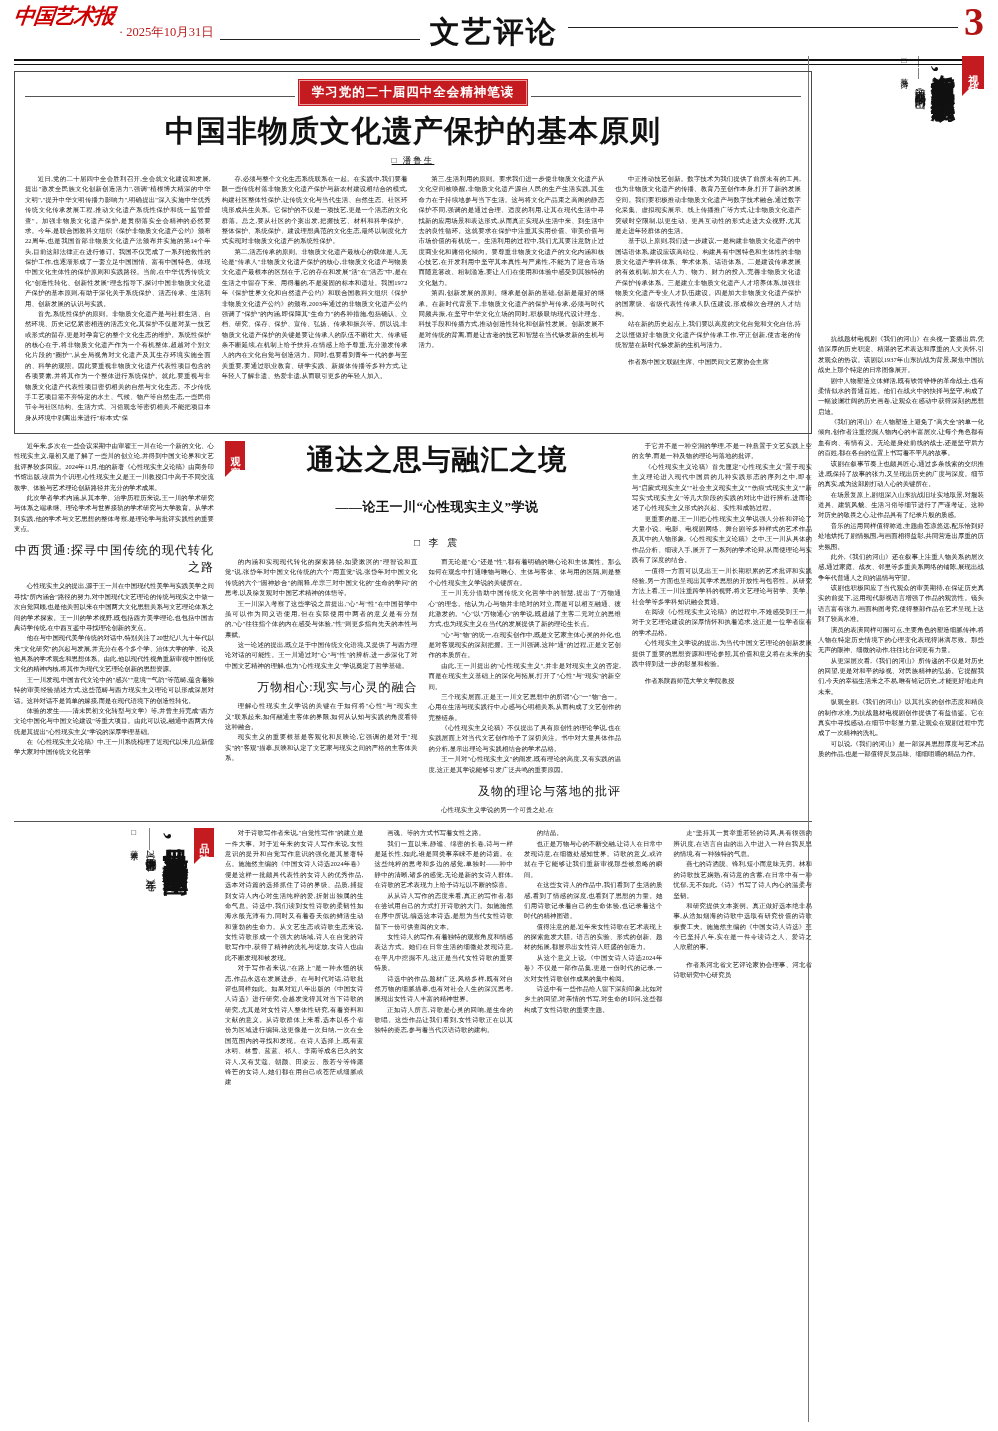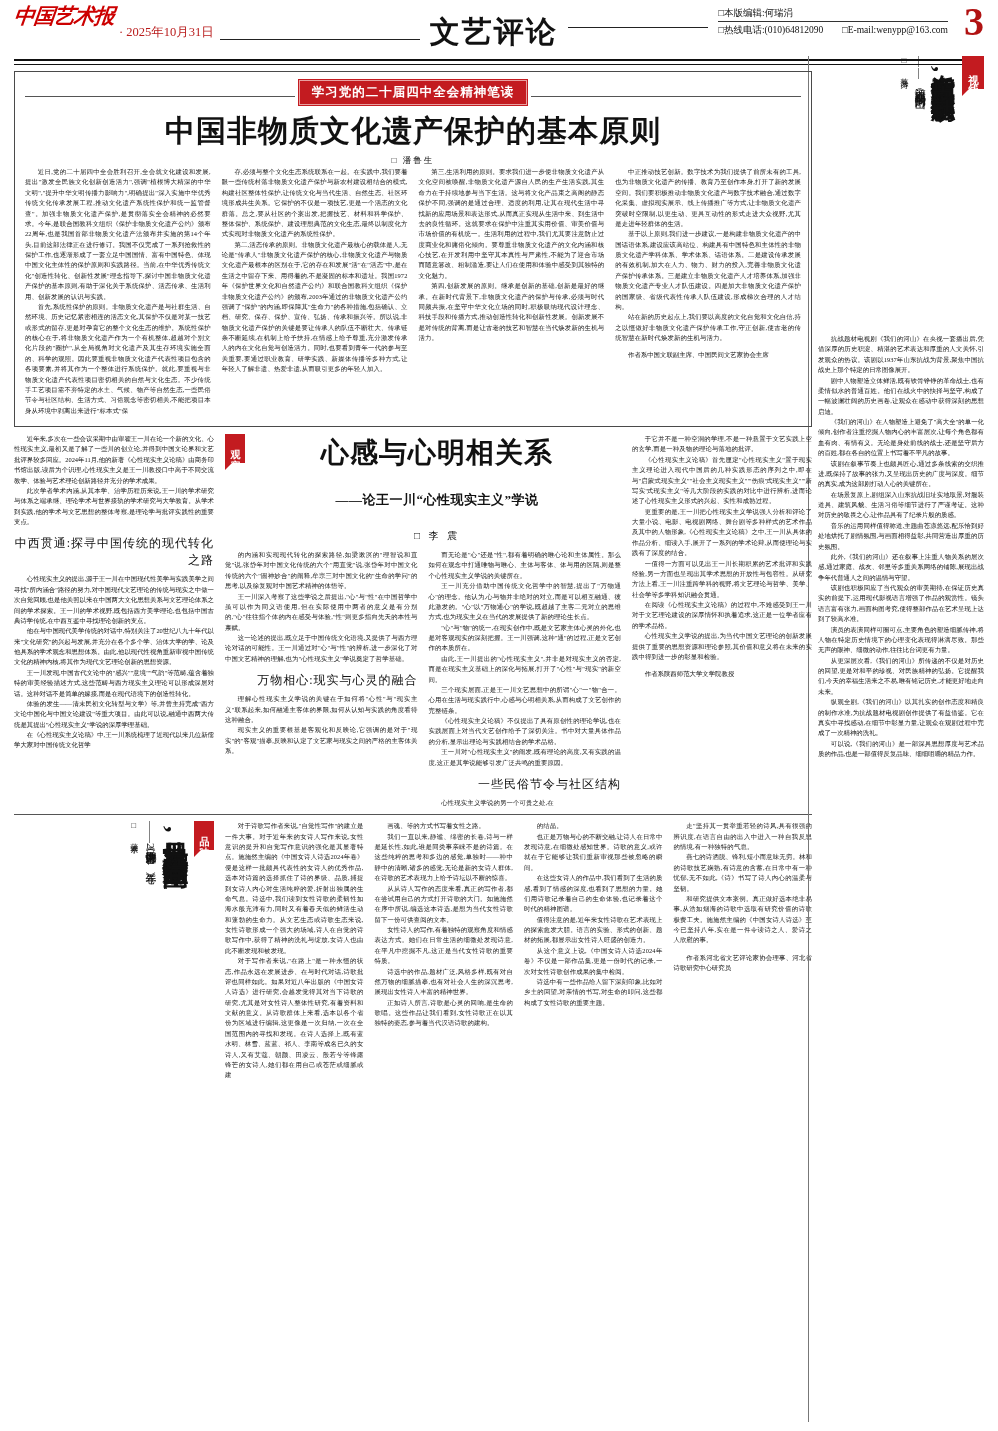--- a/index.html
+++ b/index.html
@@ -59,21 +59,21 @@
   .a1-banner{
     background:#c31b20;color:#fff;font-weight:bold;font-size:12.5px;
     padding:3px 12px;letter-spacing:1px;white-space:nowrap;
     border:1px solid #e8a0a0;outline:1px solid #c31b20;margin:0 4px;
     font-family:"Liberation Serif",serif;
   }
   .a1-head{
     text-align:center;font-size:30px;font-weight:bold;letter-spacing:1px;
     margin:6px 0 3px;font-family:"Liberation Serif","DejaVu Serif",serif;
   }
-  .a1-by{text-align:center;font-size:8.5px;letter-spacing:2px;}
+  .a1-by{text-align:center;font-size:8.5px;margin-bottom:7px;letter-spacing:2px;text-decoration:underline;}
   .a1-cols{display:flex;gap:11px;}
   .a1-cols .col{flex:1;}
 
   
   .rail{
     position:absolute;right:14px;top:56px;width:176px;height:1366px;
     border-left:1px solid #777;padding-left:9px;box-sizing:border-box;
   }
   .rail-head-area{display:flex;flex-direction:row-reverse;align-items:flex-start;height:272px;}
   .tag-v{
@@ -131,28 +131,20 @@
 
 <div class="page">
 
   <div class="masthead">
     <div class="mh-logo">中国艺术报</div>
     <div class="mh-date">· 2025年10月31日</div>
     <div class="mh-rule-left"></div>
     <div class="mh-title">文艺评论</div>
     <div class="mh-right">
       <div class="mh-rule-right"></div>
-      <div class="mh-info">
-        <div>□本版编辑:何瑞涓</div>
-        <div class="row2">
-          <span>□热线电话:(010)64812090</span>
-          <span class="gap"></span>
-          <span>□E-mail:wenypp@163.com</span>
-        </div>
-      </div>
       <div class="mh-pageno">3</div>
     </div>
   </div>
   <div class="mh-double"></div>
 
   <div class="rail">
     <div class="rail-head-area">
       <div class="tag-v">视 线</div>
       <div class="v-title">在生活细节中感知历史,在真实中获得触动</div>
       <div class="v-sub">——评电视剧《我们的河山》</div>
@@ -215,21 +207,21 @@
           <p>心性现实主义的提出,源于王一川在中国现代性美学与实践美学之间寻找"所内涵合"路径的努力,对中国现代文艺理论的传统与现实之中做一次自觉回顾,也是他关照以来在中国两大文化思想关系与文艺理论体系之间的学术探索。王一川的学术视野,既包括西方美学理论,也包括中国古典诗学传统,在中西互鉴中寻找理论创新的支点。</p>
           <p>他在与中国现代美学传统的对话中,特别关注了20世纪八九十年代以来"文化研究"的兴起与发展,并充分在各个多个学、治体大学的学、论及他具系的学术观念和思想体系。由此,他以现代性视角重新审视中国传统文化的精神内核,将其作为现代文艺理论创新的思想资源。</p>
           <p>王一川发现,中国古代文论中的"感兴""意境""气韵"等范畴,蕴含着独特的审美经验描述方式,这些范畴与西方现实主义理论可以形成深层对话。这种对话不是简单的嫁接,而是在现代语境下的创造性转化。</p>
           <p>体验的发生——清末民初文化转型与文学》等,并曾主持完成"西方文论中国化与中国文论建设"等重大项目。由此可以说,融通中西两大传统是其提出"心性现实主义"学说的深厚学理基础。</p>
           <p>在《心性现实主义论稿》中,王一川系统梳理了近现代以来几位新儒学大家对中国传统文化哲学</p>
         </div>
         <div class="a2-mid">
           <div class="a2-headwrap">
             <div class="tag-v" style="margin-left:0;margin-right:8px;font-size:10px;padding:7px 3px;">观 察</div>
             <div class="a2-title-box">
-              <div class="a2-h">心感与心明相关系</div>
+              <div class="a2-h">通达之思与融汇之境</div>
               <div class="a2-s">——论王一川“心性现实主义”学说</div>
               <div class="a2-b">□ 李 震</div>
             </div>
           </div>
           <div class="a2-cols">
             <div class="col">
               <p>的内涵和实现现代转化的探索路径,如梁漱溟的"理智说和直觉"说,张岱年对中国文化传统的六个"用直觉"说,张岱年对中国文化传统的六个"圆神妙合"的阐释,牟宗三对中国文化的"生命的学问"的思考,以及徐复观对中国艺术精神的体悟等。</p>
               <p>王一川深入考察了这些学说之后提出,"心"与"性"在中国哲学中虽可以作为同义语使用,但在实际使用中两者的意义是有分别的,"心"往往指个体的内在感受与体验,"性"则更多指向先天的本性与禀赋。</p>
               <p>这一论述的提出,既立足于中国传统文化语境,又提供了与西方理论对话的可能性。王一川通过对"心"与"性"的辨析,进一步深化了对中国文艺精神的理解,也为"心性现实主义"学说奠定了哲学基础。</p>
               <div class="a2-sub">万物相心:现实与心灵的融合</div>
@@ -237,21 +229,21 @@
               <p>现实主义的重要根基是客观化和反映论,它强调的是对于"现实"的"客观"描摹,反映和认定了文艺家与现实之间的严格的主客体关系。</p>
             </div>
             <div class="col">
               <p>而无论是"心"还是"性",都有着明确的唯心论和主体属性。那么如何在观念中打通唯物与唯心、主体与客体、体与用的区隔,则是整个心性现实主义学说的关键所在。</p>
               <p>王一川充分借助中国传统文化哲学中的智慧,提出了"万物通心"的理念。他认为,心与物并非绝对的对立,而是可以相互融通、彼此激发的。"心"以"万物通心"的学说,既超越了主客二元对立的思维方式,也为现实主义在当代的发展提供了新的理论生长点。</p>
               <p>"心"与"物"的统一,在现实创作中,既是文艺家主体心灵的外化,也是对客观现实的深刻把握。王一川强调,这种"通"的过程,正是文艺创作的本质所在。</p>
               <p>由此,王一川提出的"心性现实主义",并非是对现实主义的否定,而是在现实主义基础上的深化与拓展,打开了"心性"与"现实"的新空间。</p>
               <p>三个现实层面,正是王一川文艺思想中的所谓"心"一"物"合一。心用在生活与现实践行中,心感与心明相关系,从而构成了文艺创作的完整链条。</p>
               <p>《心性现实主义论稿》不仅提出了具有原创性的理论学说,也在实践层面上对当代文艺创作给予了深切关注。书中对大量具体作品的分析,显示出理论与实践相结合的学术品格。</p>
               <p>王一川对"心性现实主义"的阐发,既有理论的高度,又有实践的温度,这正是其学说能够引发广泛共鸣的重要原因。</p>
-              <div class="a2-sub">一些民俗节令与社区结构</div>
+              <div class="a2-sub">及物的理论与落地的批评</div>
               <p>心性现实主义学说的另一个可贵之处,在</p>
             </div>
           </div>
         </div>
         <div class="a2-right">
           <div class="col">
             <p>于它并不是一种空洞的学理,不是一种悬置于文艺实践上空的玄学,而是一种及物的理论与落地的批评。</p>
             <p>《心性现实主义论稿》首先厘定"心性现实主义"置于现实主义理论进入现代中国后的几种实践形态的序列之中,即在与"启蒙式现实主义""社会主义现实主义""'伤痕'式现实主义""'新写实'式现实主义"等几大阶段的实践的对比中进行辨析,进而论述了心性现实主义形式的兴起、实性和成熟过程。</p>
             <p>更重要的是,王一川把心性现实主义学说强人分析和评论了大量小说、电影、电视剧网络、舞台剧等多种样式的艺术作品及其中的人物形象,《心性现实主义论稿》之中,王一川从具体的作品分析、细读入手,展开了一系列的学术论辩,从而使理论与实践有了深度的结合。</p>
             <p>一值得一方面可以见出王一川长期积累的艺术批评和实践经验,另一方面也呈现出其学术思想的开放性与包容性。从研究方法上看,王一川注重跨学科的视野,将文艺理论与哲学、美学、社会学等多学科知识融会贯通。</p>

